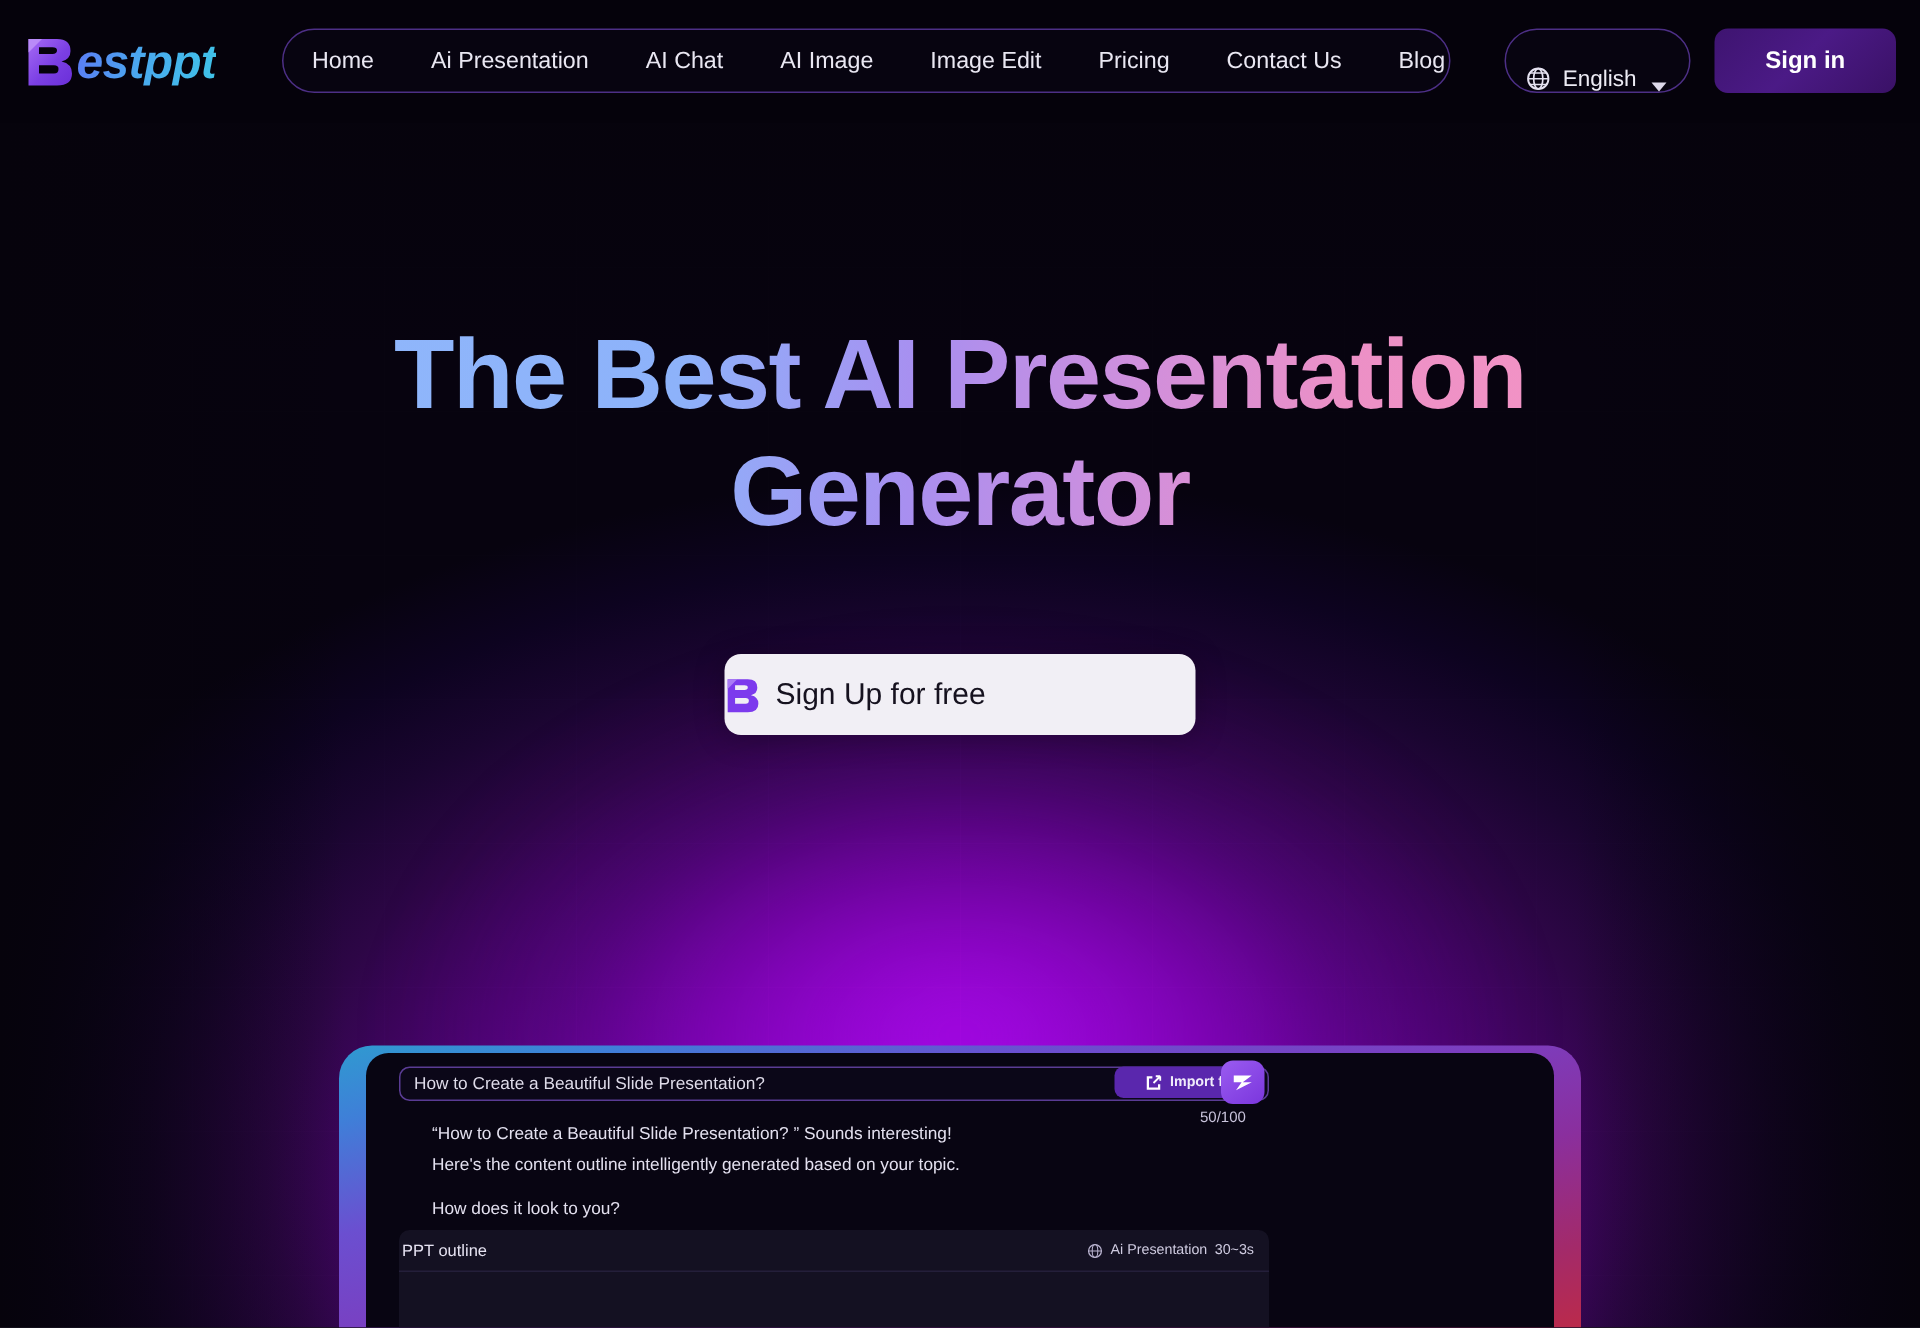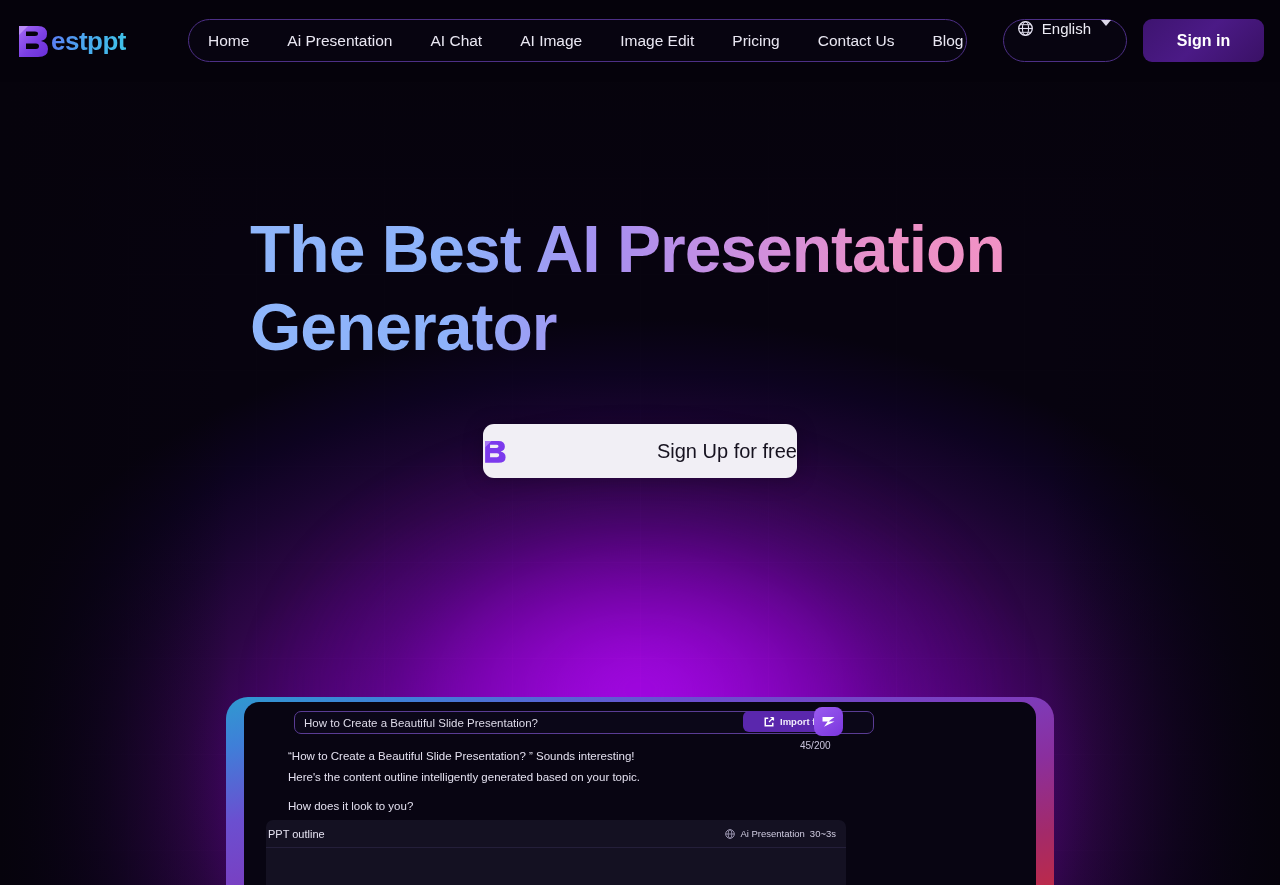--- a/index.html
+++ b/index.html
@@ -96,29 +96,30 @@
   }
   .brand {
     display: flex;
     align-items: center;
     margin-left: 16px;
     height: 46px;
     gap: 2px;
   }
   .brand-mark { display: block; }
   .brand-text {
-    font-size: 26px;
+    font-size: 32px;
     font-weight: 700;
     letter-spacing: -0.5px;
     background: linear-gradient(100deg, #5b7bf5 0%, #4aa8ef 45%, #3fc3e8 100%);
     -webkit-background-clip: text;
     background-clip: text;
     color: transparent;
     line-height: 1;
     margin-left: -1px;
+    font-style: italic;
   }
 
   .navpill {
     position: absolute;
     left: 188px;
     top: 19px;
     width: 779px;
     height: 43px;
     border: 1px solid #4d2f86;
     border-radius: 22px;
@@ -140,21 +141,21 @@
   .lang {
     position: absolute;
     right: 153px;
     top: 19px;
     height: 43px;
     padding: 0 15px 0 13px;
     border: 1px solid #4d2f86;
     border-radius: 22px;
     background: rgba(9,5,18,0.72);
     display: flex;
-    align-items: flex-start;
+    align-items: flex-end;
     gap: 8px;
     cursor: pointer;
   }
   .lang-label { color: #ecebf4; font-size: 15px; }
   .chev {
     width: 0; height: 0;
     border-left: 5px solid transparent;
     border-right: 5px solid transparent;
     border-top: 6px solid #ddd9ea;
     margin-left: 2px;
@@ -174,20 +175,21 @@
     font-weight: 600;
     font-family: "Liberation Sans", sans-serif;
     cursor: pointer;
   }
 
   
   .hero {
     position: absolute;
     left: 0; right: 0;
     top: 210px;
+    text-align: center;
     z-index: 20;
   }
   .hero-title {
     font-size: 66px;
     font-weight: 800;
     line-height: 78px;
     letter-spacing: -1px;
     max-width: 780px;
     margin: 0 auto;
     background: linear-gradient(95deg,
@@ -198,30 +200,30 @@
                 #ec90c6 82%,
                 #f293c5 100%);
     -webkit-background-clip: text;
     background-clip: text;
     color: transparent;
   }
 
   .cta {
     position: absolute;
     left: 50%;
-    top: 424px;
+    top: 436px;
     transform: translateX(-50%);
     width: 314px;
     height: 54px;
     border: none;
     border-radius: 11px;
     background: #f1eff5;
     display: flex;
     align-items: center;
-    justify-content: space-between;
+    justify-content: flex-start;
     gap: 10px;
     cursor: pointer;
     z-index: 25;
     box-shadow: 0 2px 20px rgba(0,0,0,0.25);
   }
   .cta-label {
     color: #16121f;
     font-size: 20px;
     font-weight: 500;
     font-family: "Liberation Sans", sans-serif;
@@ -263,21 +265,20 @@
   .chat-inputbar {
     position: absolute;
     left: 22px; top: 9px;
     width: 580px; height: 23px;
     border: 1px solid #5a3c94;
     border-radius: 7px;
     background: #0b0718;
     display: flex;
     align-items: center;
     padding-left: 9px;
-    margin-left: 28px;
   }
   .chat-inputbar span {
     color: #dedbe9;
     font-size: 11.5px;
     white-space: nowrap;
   }
 
   .import-btn {
     position: absolute;
     left: 499px; top: 9px;
@@ -442,21 +443,21 @@
         </svg>
         <span class="import-label">Import file</span>
       </button>
 
       <button class="send-btn">
         <svg width="15" height="15" viewBox="0 0 20 20">
           <path d="M2 4 L18 4 L10 10 L18 10 L4 17 L9 10 L2 10 Z" fill="#ffffff"></path>
         </svg>
       </button>
 
-      <span class="counter">45/200</span>
+      <span class="counter">50/100</span>
 
       <span class="chat-msg m1">“How to Create a Beautiful Slide Presentation? ” Sounds interesting!</span>
       <span class="chat-msg m2">Here's the content outline intelligently generated based on your topic.</span>
       <span class="chat-msg m3">How does it look to you?</span>
 
       <div class="outline-panel">
         <div class="outline-head">
           <span class="outline-title">PPT outline</span>
           <span class="outline-badge">
             <svg width="10" height="10" viewBox="0 0 14 14">

